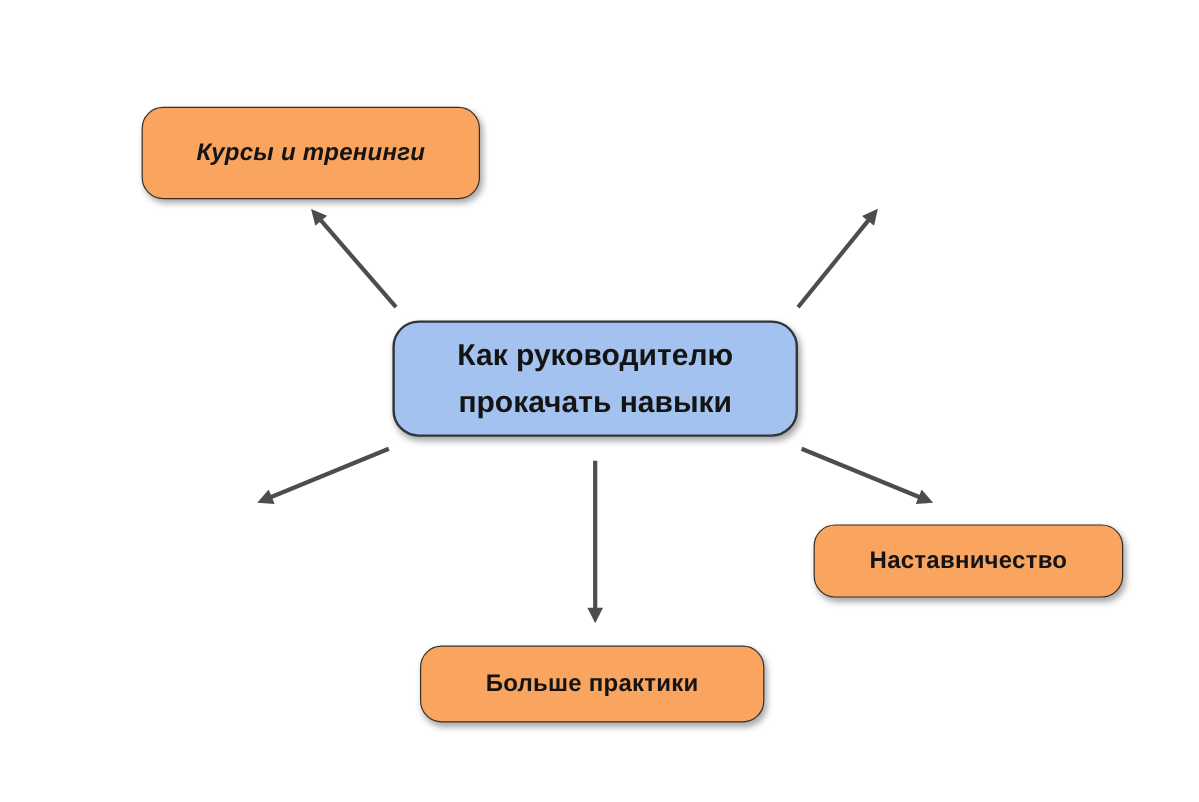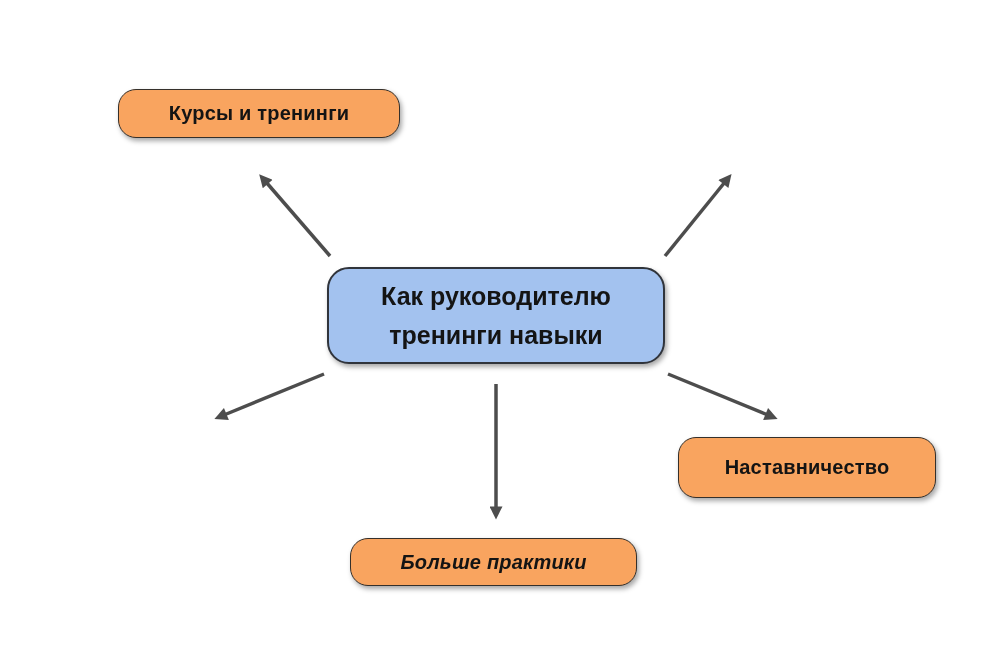--- a/index.html
+++ b/index.html
@@ -37,26 +37,26 @@
     letter-spacing: 0.2px;
   }
   .node--center {
     background: #a3c2ef;
     border: 2px solid #30343b;
     border-radius: 22px;
     font-size: 25px;
     line-height: 1.55;
     white-space: pre-line;
   }
-  #node-courses     { left: 118px; top:  89px; width: 282px; height: 49px; }
+  #node-courses     { left: 118px; top:  89px; width: 282px; height: 77px; font-style: italic; }
   #node-literature  { left: 593px; top:  89px; width: 285px; height: 63px; }
   #node-center      { left: 327px; top: 267px; width: 338px; height: 97px; }
   #node-task        { left:  36px; top: 435px; width: 286px; height: 63px; }
   #node-mentoring   { left: 678px; top: 437px; width: 258px; height: 61px; }
-  #node-practice    { left: 350px; top: 538px; width: 287px; height: 48px; font-style: italic; }
+  #node-practice    { left: 350px; top: 538px; width: 287px; height: 64px; }
   svg.arrows {
     position: absolute;
     inset: 0;
     pointer-events: none;
   }
 </style>
 </head>
 <body>
 
 <div class="stage">
@@ -71,20 +71,20 @@
     <line x1="665" y1="256" x2="725" y2="182" stroke="#4d4d4d" stroke-width="3.5" marker-end="url(#ah)"></line>
     <line x1="324" y1="374" x2="224" y2="415" stroke="#4d4d4d" stroke-width="3.5" marker-end="url(#ah)"></line>
     <line x1="668" y1="374" x2="768" y2="415" stroke="#4d4d4d" stroke-width="3.5" marker-end="url(#ah)"></line>
     <line x1="496" y1="384" x2="496" y2="509" stroke="#4d4d4d" stroke-width="3.5" marker-end="url(#ah)"></line>
   </svg>
 
   <div class="node node--leaf" id="node-courses">Курсы и тренинги</div>
 
 
   <div class="node node--center" id="node-center">Как руководителю
-тренинги навыки</div>
+прокачать навыки</div>
 
 
   <div class="node node--leaf" id="node-mentoring">Наставничество</div>
 
   <div class="node node--leaf" id="node-practice">Больше практики</div>
 
 </div>
 
 </body></html>

